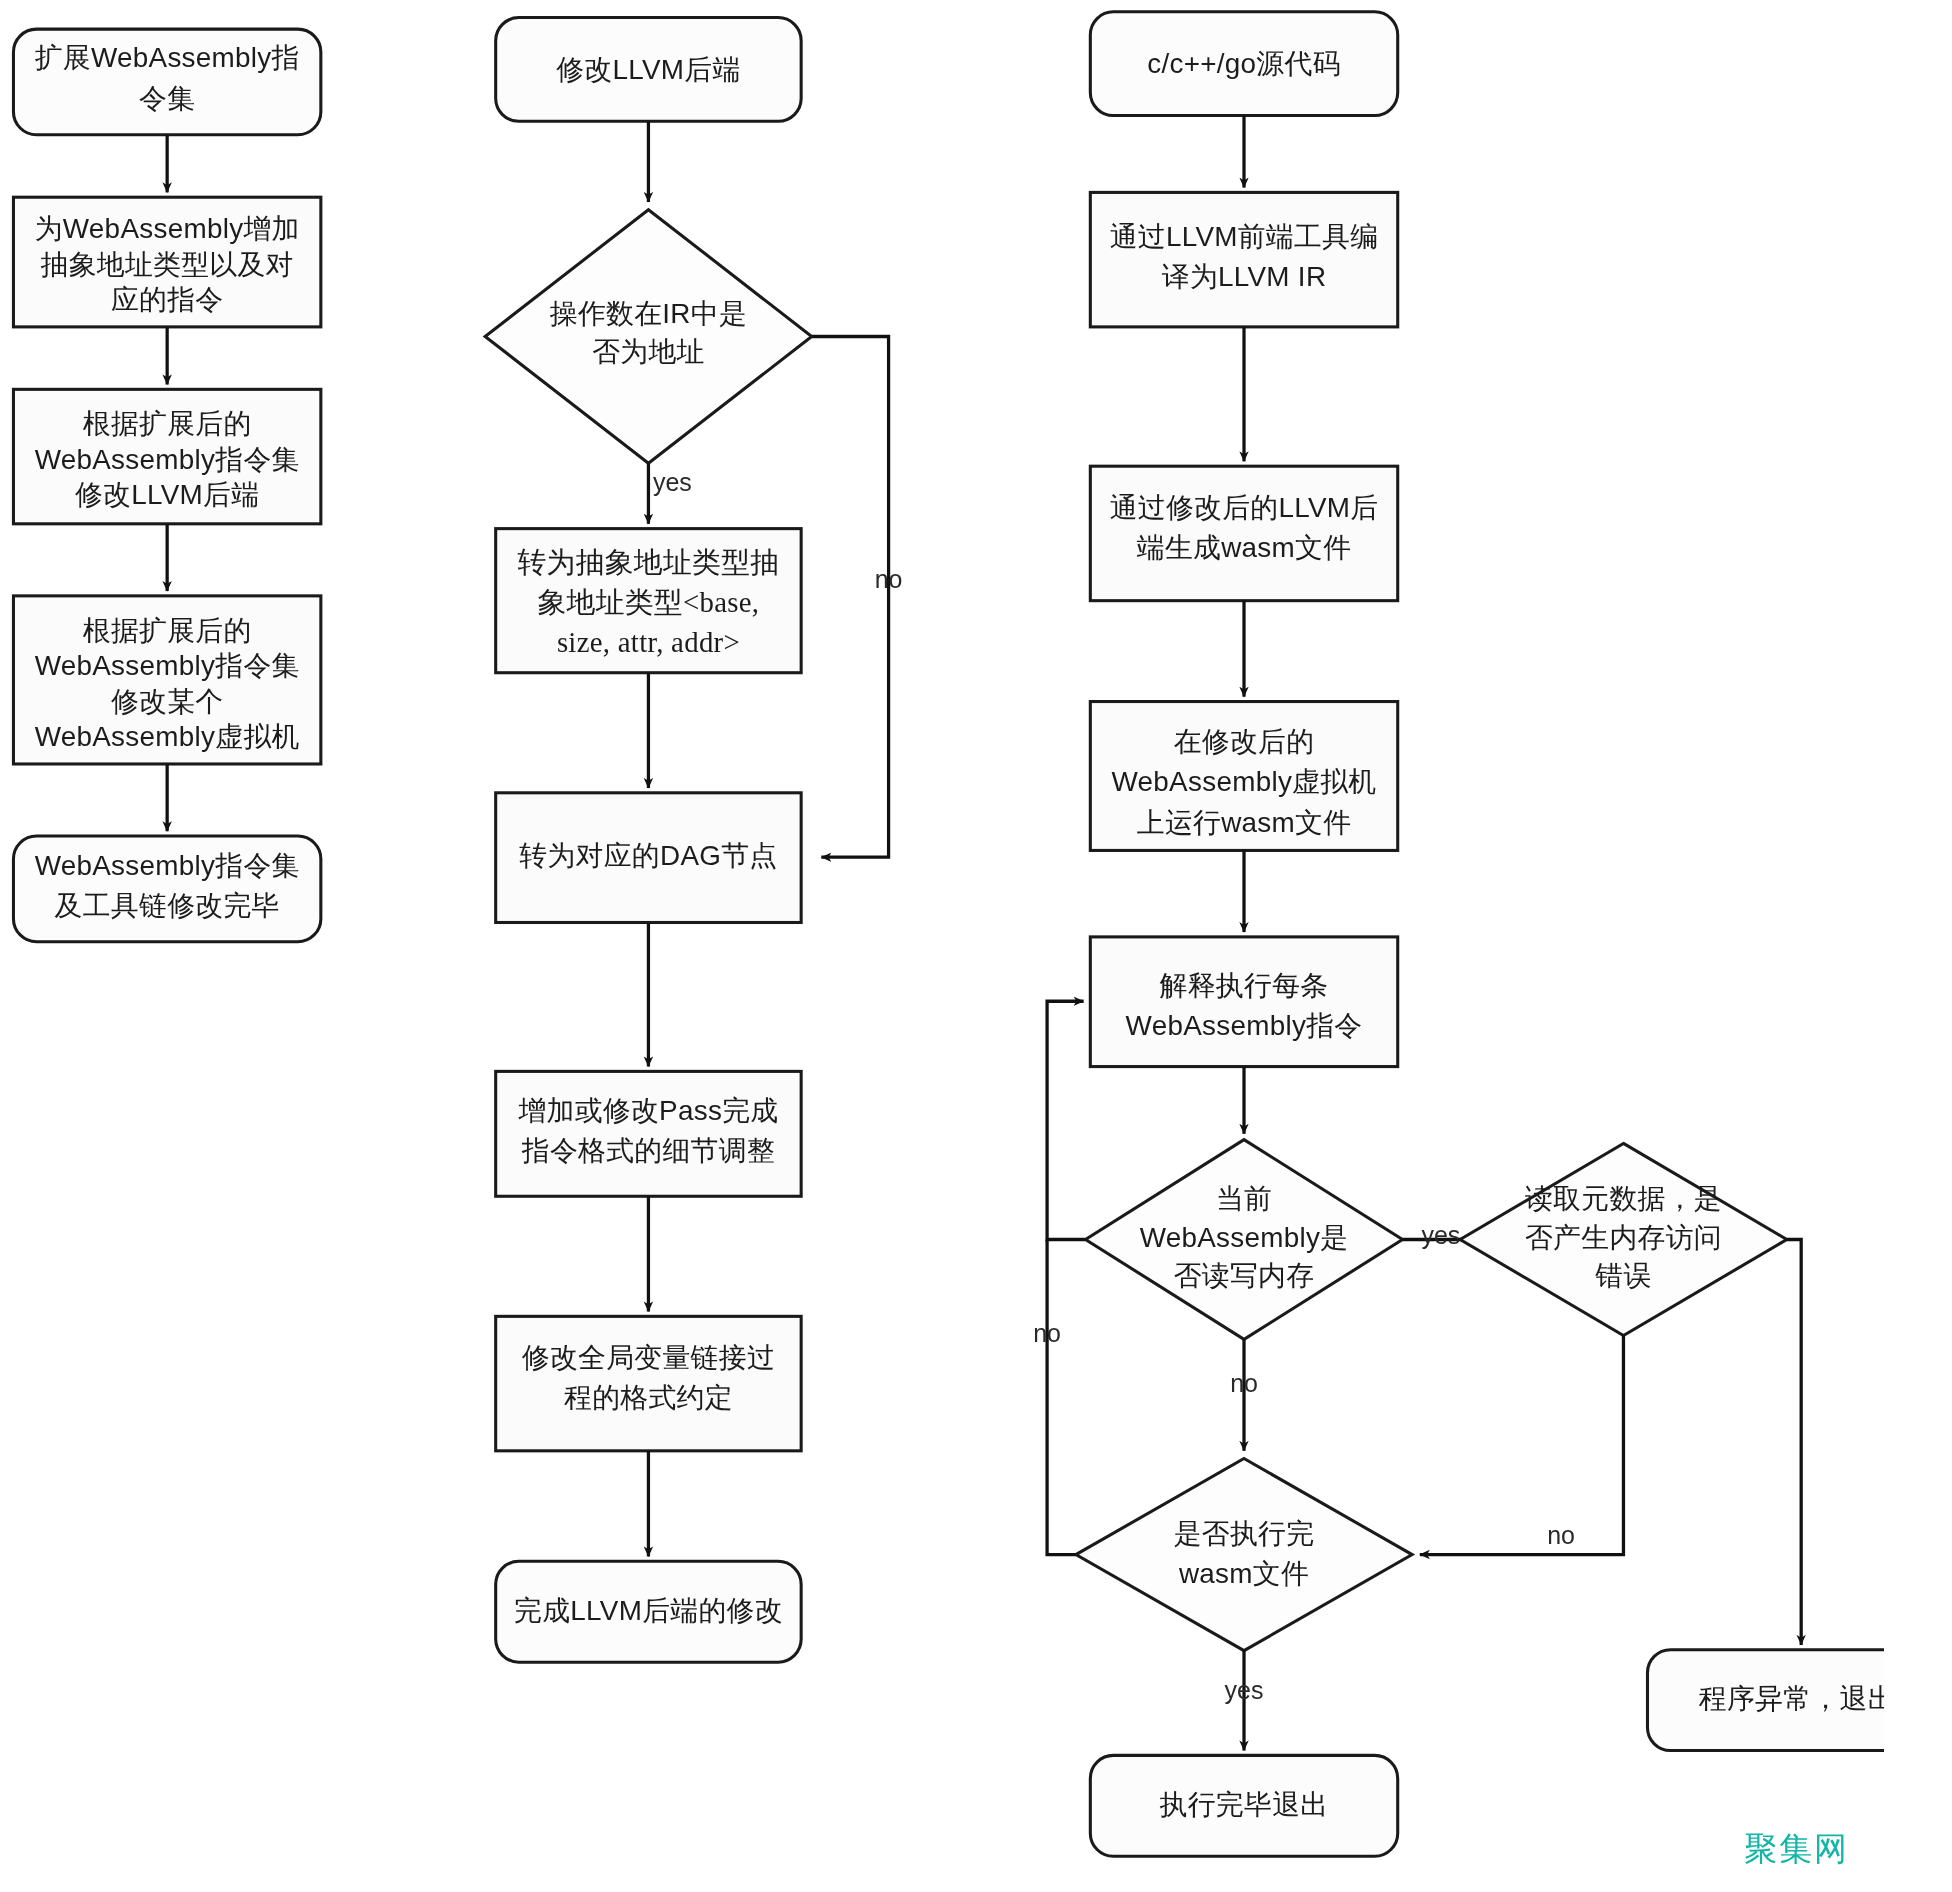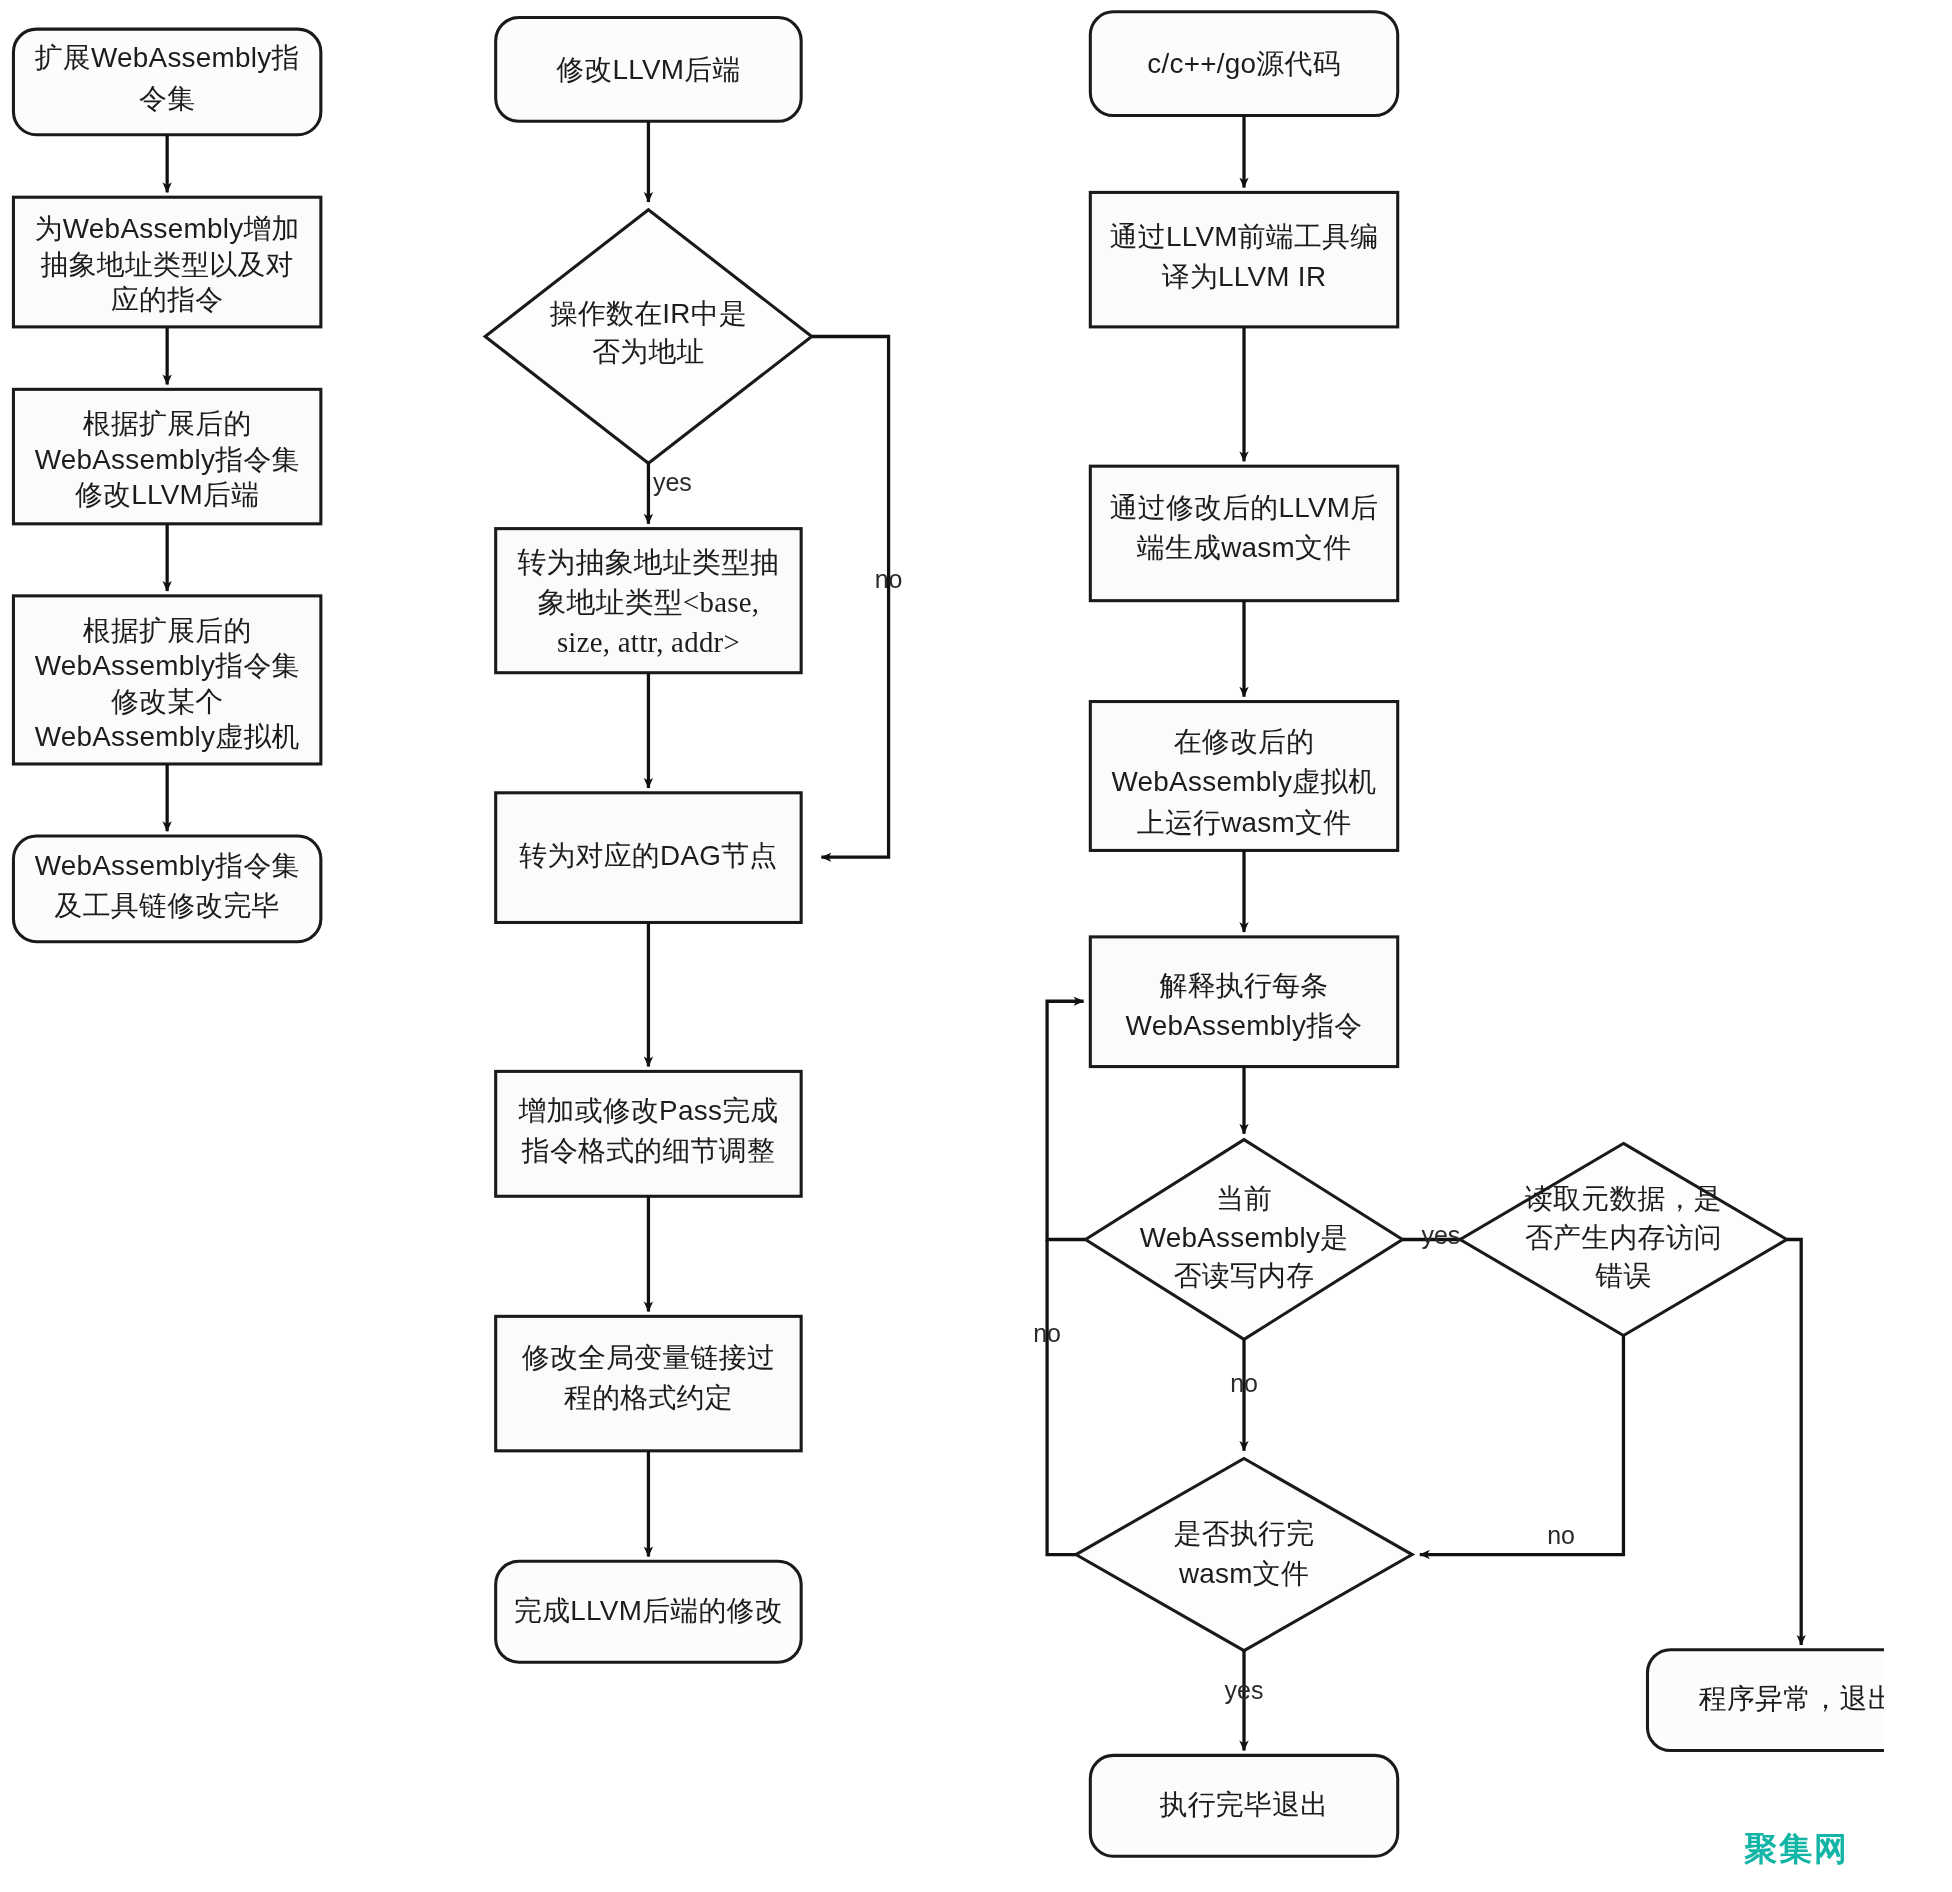--- a/index.html
+++ b/index.html
@@ -58,21 +58,21 @@
     fill: #2a2a2a;
     text-anchor: middle;
     dominant-baseline: middle;
   }
   .watermark {
     position: absolute;
     right: 35px;
     bottom: 21px;
     font-family: "DejaVu Sans", sans-serif;
     font-size: 33px;
-    font-weight: bold;
+    font-weight: normal;
     color: #13b5a6;
     letter-spacing: 1.9px;
     user-select: none;
   }
 </style>
 </head>
 <body>
 
 <div id="chart-root">
 

